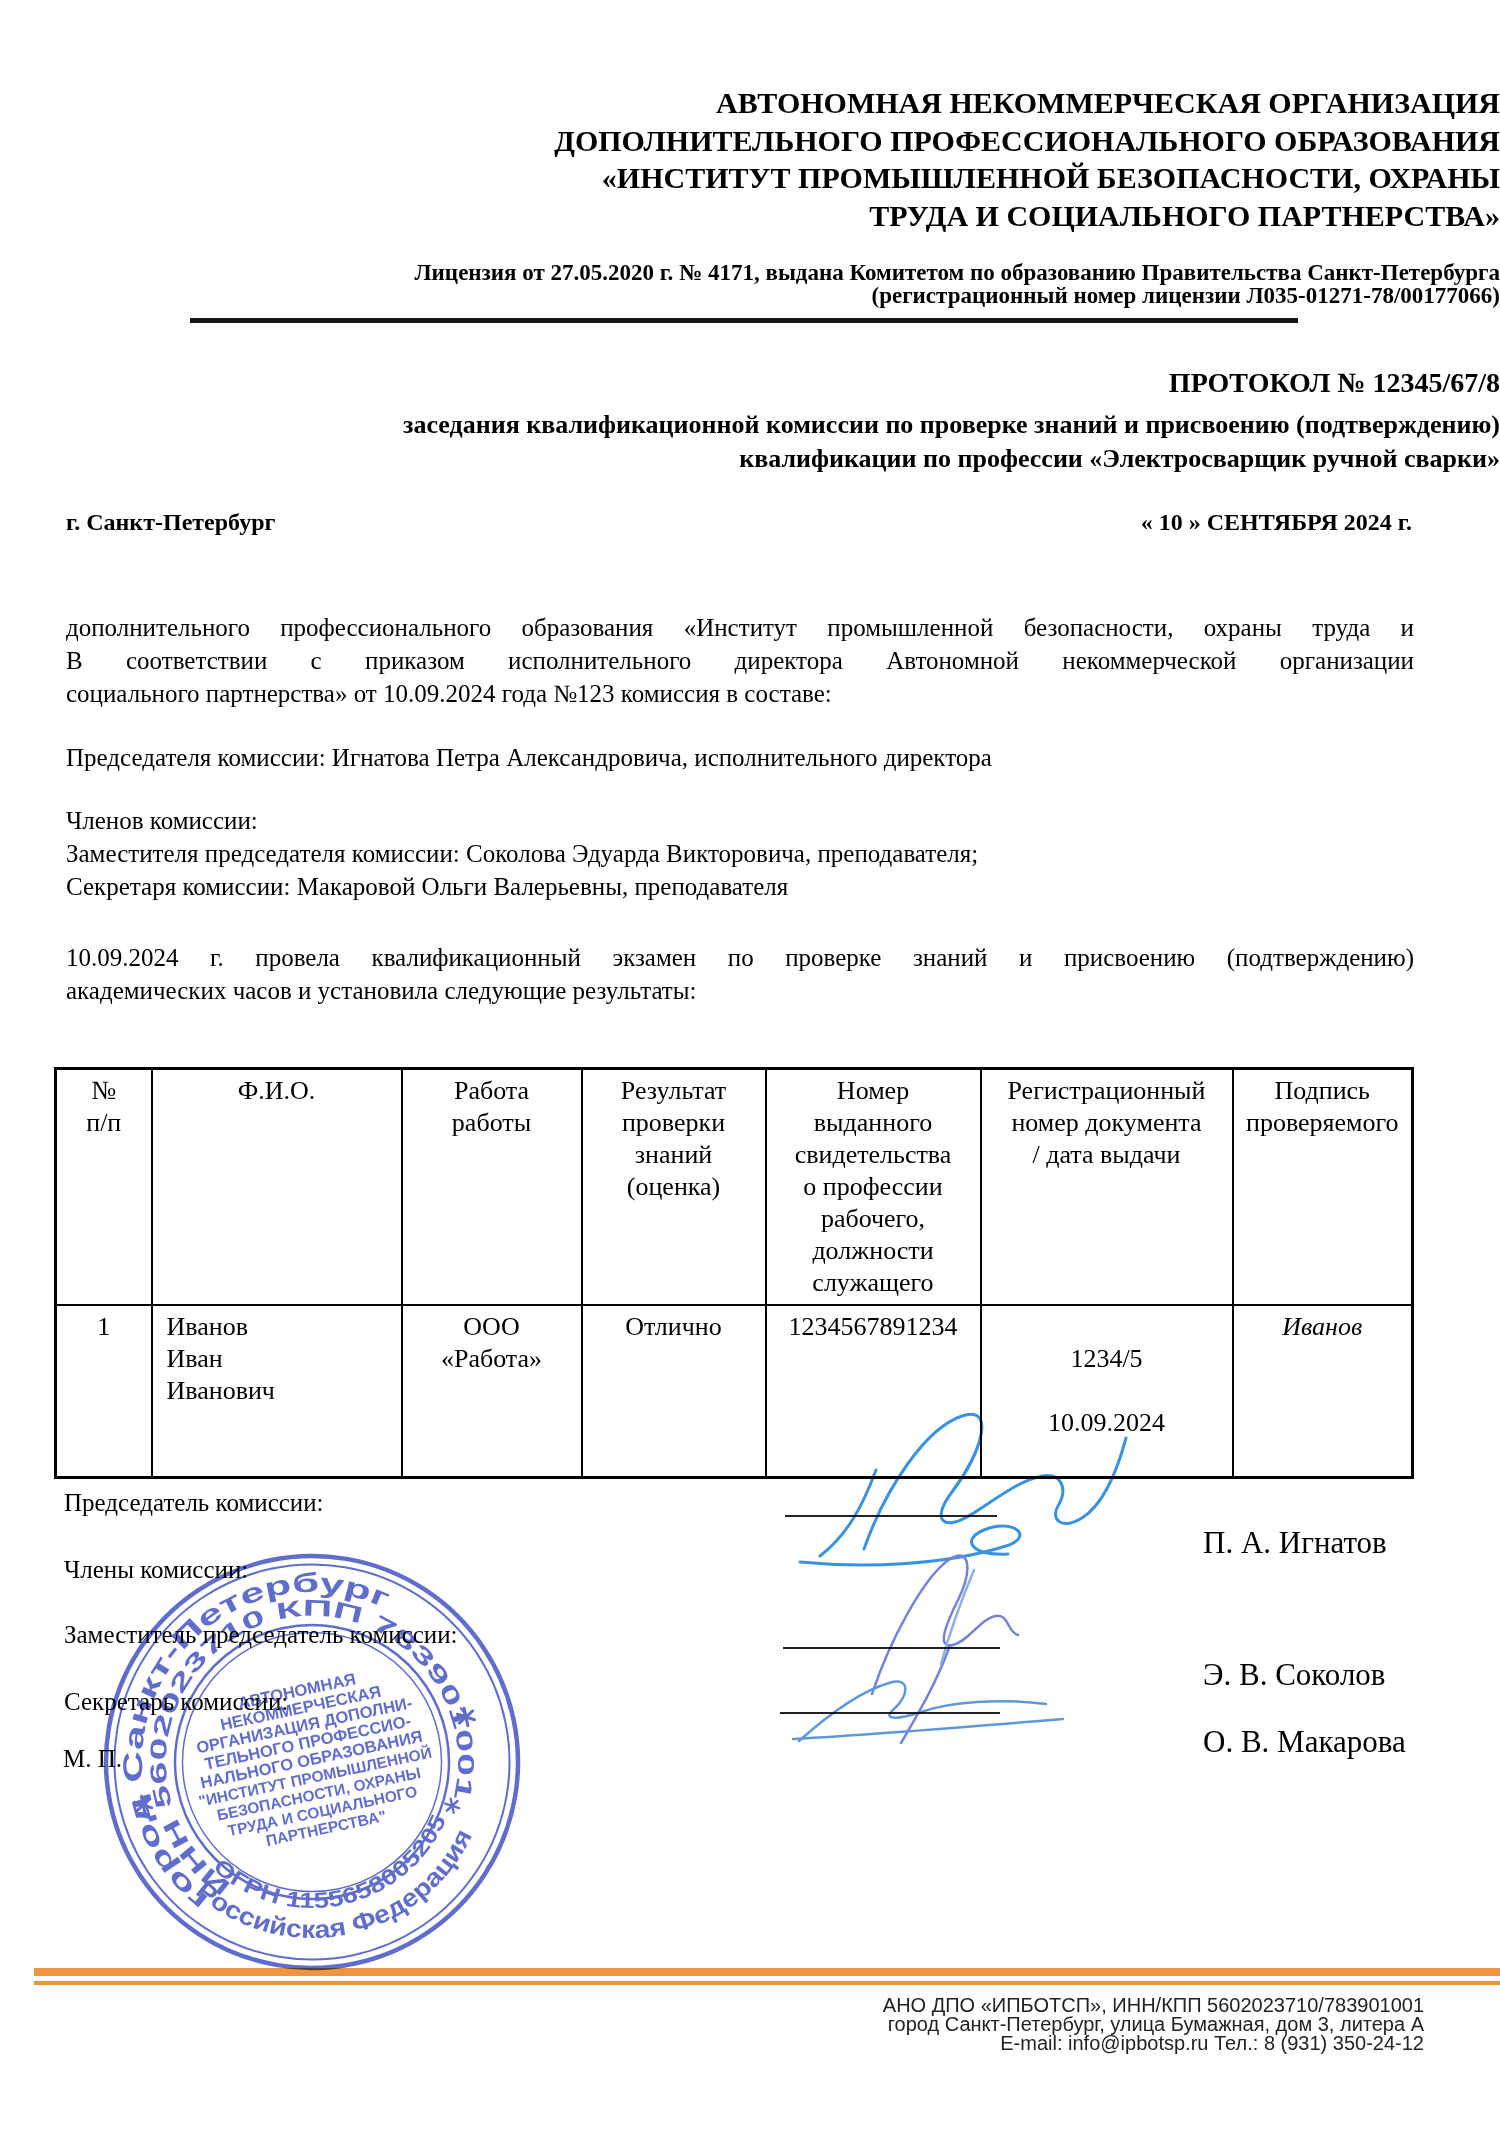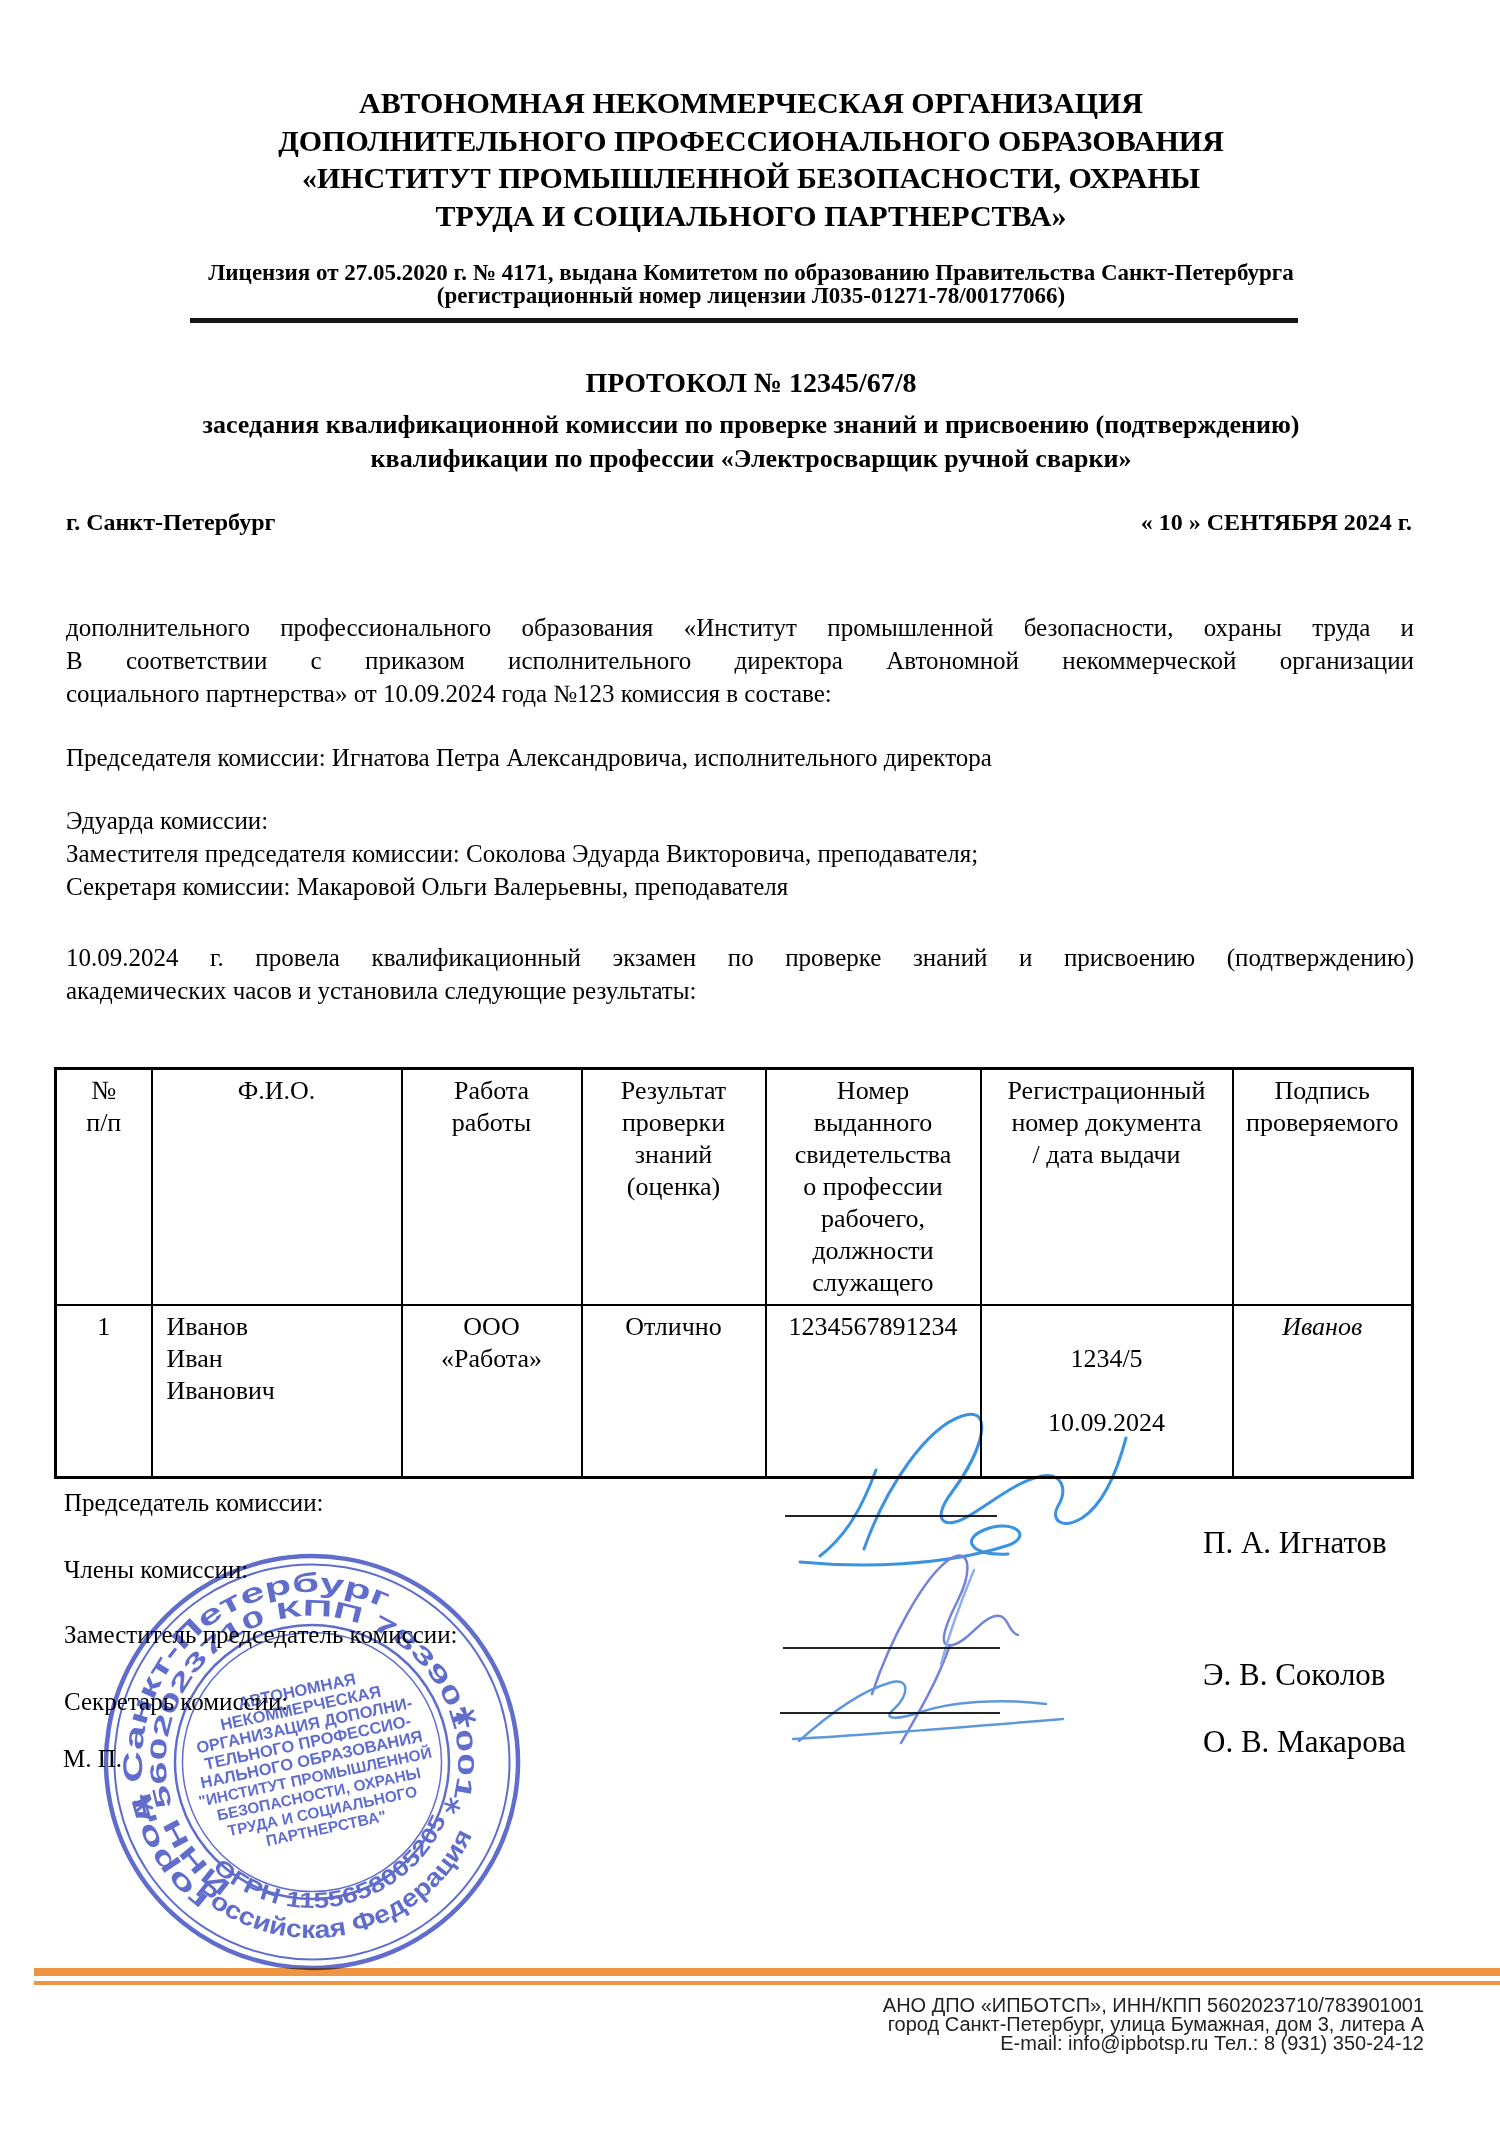--- a/index.html
+++ b/index.html
@@ -1,21 +1,21 @@
 <!DOCTYPE html>
 <html><head>
 <meta charset="utf-8">
 <style>
   html,body{margin:0;padding:0;background:#e8e8e8;}
   .page{
     position:relative;width:1500px;height:2141px;margin:0 auto;background:#ffffff;
     font-family:"Liberation Serif","DejaVu Serif",serif;color:#000;overflow:hidden;
   }
   .abs{position:absolute;}
-  .center{left:2px;right:0;text-align:center;}
+  .center{left:2px;right:0;text-align:right;}
   .org-title{top:84px;font-size:30px;font-weight:bold;line-height:37.5px;}
   .license{top:261px;font-size:23px;font-weight:bold;line-height:23px;}
   .rule{top:318px;left:190px;width:1108px;height:5px;background:#161616;}
   .proto-title{top:368px;font-size:28px;font-weight:bold;line-height:30px;}
   .subtitle{top:408px;font-size:26px;font-weight:bold;line-height:34px;}
   .placedate{top:509px;left:66px;width:1346px;font-size:24px;font-weight:bold;display:flex;justify-content:space-between;gap:32px;}
   .bodytext{left:66px;width:1348px;font-size:25px;line-height:33px;}
   .p1{top:611px;}
   .chairman-line{top:741px;}
   .members{top:804px;}
@@ -74,21 +74,21 @@
 
   <div class="abs bodytext p1">
     <div class="jline">дополнительного профессионального образования «Институт промышленной безопасности, охраны труда и</div>
     <div class="jline">В соответствии с приказом исполнительного директора Автономной некоммерческой организации</div>
     <div>социального партнерства» от 10.09.2024 года №123 комиссия в составе:</div>
   </div>
 
   <div class="abs bodytext chairman-line">Председателя комиссии: Игнатова Петра Александровича, исполнительного директора</div>
 
   <div class="abs bodytext members">
-    <div>Эдуарда комиссии:</div>
+    <div>Членов комиссии:</div>
     <div>Заместителя председателя комиссии: Соколова Эдуарда Викторовича, преподавателя;</div>
     <div>Секретаря комиссии: Макаровой Ольги Валерьевны, преподавателя</div>
   </div>
 
   <div class="abs bodytext p2">
     <div class="jline">10.09.2024 г. провела квалификационный экзамен по проверке знаний и присвоению (подтверждению)</div>
     <div>академических часов и установила следующие результаты:</div>
   </div>
 
   <table class="abs doc-table">

